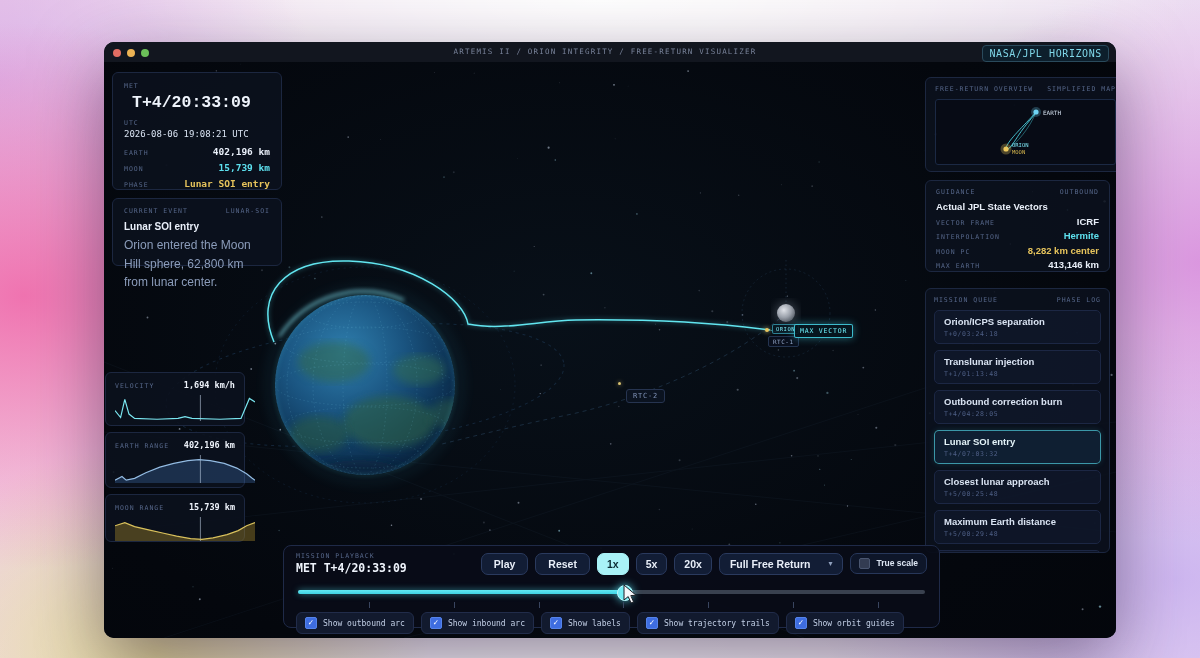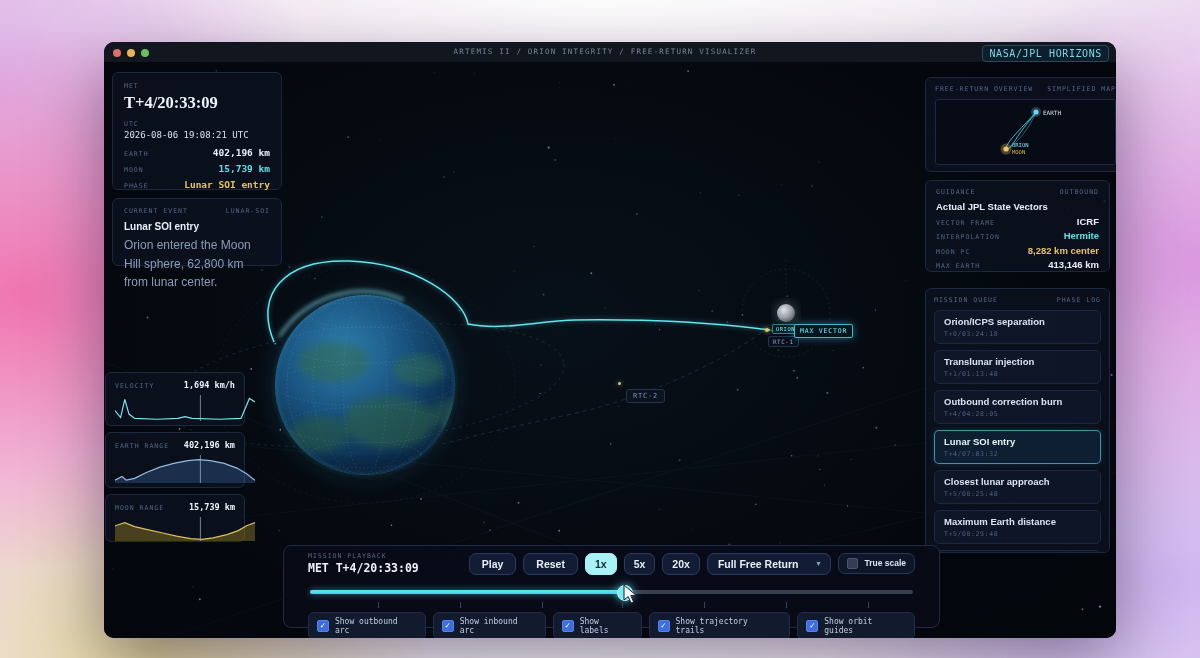--- a/index.html
+++ b/index.html
@@ -40,21 +40,21 @@
   .badge-rtc2{left:522px;top:327px;font-size:7px;letter-spacing:.8px;color:#7e91b5;background:rgba(12,19,34,.92);
     border:1px solid #263450;border-radius:3px;padding:2px 6px;}
   .dot-orion{position:absolute;left:661px;top:266px;width:4px;height:4px;border-radius:50%;background:#e9c55e;box-shadow:0 0 5px rgba(235,200,95,.9);}
   .dot-rtc2{position:absolute;left:514px;top:320px;width:3px;height:3px;border-radius:50%;background:#d9c271;box-shadow:0 0 4px rgba(220,195,110,.8);}
   
   .panel{position:absolute;background:rgba(11,17,30,.88);border:1px solid #1c2740;border-radius:6px;box-sizing:border-box;}
   .lab{font-family:"DejaVu Sans Mono",monospace;font-size:6.5px;letter-spacing:1px;color:#56678a;}
   .panel-head{display:flex;justify-content:space-between;align-items:center;}
   
   .met-panel{left:8px;top:30px;width:170px;height:118px;padding:9px 11px;}
-  .met-big{font-family:Liberation Serif, serif;font-size:16.5px;font-weight:bold;color:#eef3fb;margin:3px 0 7px;}
+  .met-big{font-family:Liberation Mono, monospace;font-size:16.5px;font-weight:bold;color:#eef3fb;margin:3px 8px 7px;}
   .utc-val{font-family:"DejaVu Sans Mono",monospace;font-size:9px;color:#d9e3f2;margin:2px 0 7px;}
   .kv{display:flex;justify-content:space-between;align-items:baseline;margin-top:5px;}
   .kv-val{font-family:"DejaVu Sans Mono",monospace;font-size:9.5px;font-weight:bold;}
   .val-white{color:#e9eff9;} .val-cyan{color:#5ee1ef;} .val-yellow{color:#e6c35c;}
   
   .event-panel{left:8px;top:156px;width:170px;height:68px;padding:8px 11px;}
   .event-title{font-size:10px;font-weight:bold;color:#e9eff9;margin:6px 0 4px;}
   .event-desc{font-size:12px;line-height:1.55;color:#8b9cba;}
   
   .tele{left:1px;width:140px;padding:7px 9px;}
@@ -71,21 +71,21 @@
   .guid-title{font-size:9.5px;font-weight:bold;color:#e9eff9;margin:5px 0 3px;}
   .guid-row{display:flex;justify-content:space-between;align-items:baseline;margin-top:3.5px;}
   .guid-val{font-family:"Liberation Sans","DejaVu Sans",sans-serif;font-size:9.5px;font-weight:bold;}
   .queue-panel{left:821px;top:246px;width:185px;height:265px;padding:7px 8px;overflow:hidden;}
   .queue-item{background:rgba(16,24,44,.75);border:1px solid #1c2744;border-radius:5px;padding:5px 9px;margin-top:6px;}
   .queue-item.active{border-color:rgba(84,216,232,.65);background:rgba(17,34,54,.85);box-shadow:0 0 6px rgba(60,190,215,.18);}
   .queue-title{font-size:9.5px;font-weight:bold;color:#d9e3f2;}
   .queue-item.active .queue-title{color:#e4f4f9;}
   .queue-time{font-family:"DejaVu Sans Mono",monospace;font-size:6.5px;letter-spacing:.6px;color:#4e5f86;margin-top:3px;min-height:8px;}
   
-  .playback{left:179px;top:503px;width:657px;height:83px;padding:6px 24px;background:rgba(8,12,23,.94);border:1px solid #1f2a48;border-radius:8px;}
+  .playback{left:179px;top:503px;width:657px;height:83px;padding:6px 12px;background:rgba(8,12,23,.94);border:1px solid #1f2a48;border-radius:8px;}
   .pb-row1{display:flex;justify-content:space-between;align-items:center;}
   .pb-met{font-family:"DejaVu Sans Mono",monospace;font-size:11.5px;font-weight:bold;color:#eef3fb;margin-top:1px;}
   .pb-controls{display:flex;align-items:flex-start;gap:7px;}
   .btn{background:#121d35;border:1px solid #2a3a5e;border-radius:7px;color:#e8eef8;font-weight:bold;
     font-size:10.5px;padding:4px 12px;font-family:"Liberation Sans","DejaVu Sans",sans-serif;}
   .btn.speed{padding:4px 9px;}
   .btn.speed.active{background:#a9f2f7;border-color:#a9f2f7;color:#0a2a32;}
   .mode-select{display:flex;align-items:center;gap:18px;background:#121d35;border:1px solid #2a3a5e;border-radius:7px;
     color:#e8eef8;font-weight:bold;font-size:10.5px;padding:4px 10px;}
   .chev{font-size:8px;color:#8fa0bd;}

